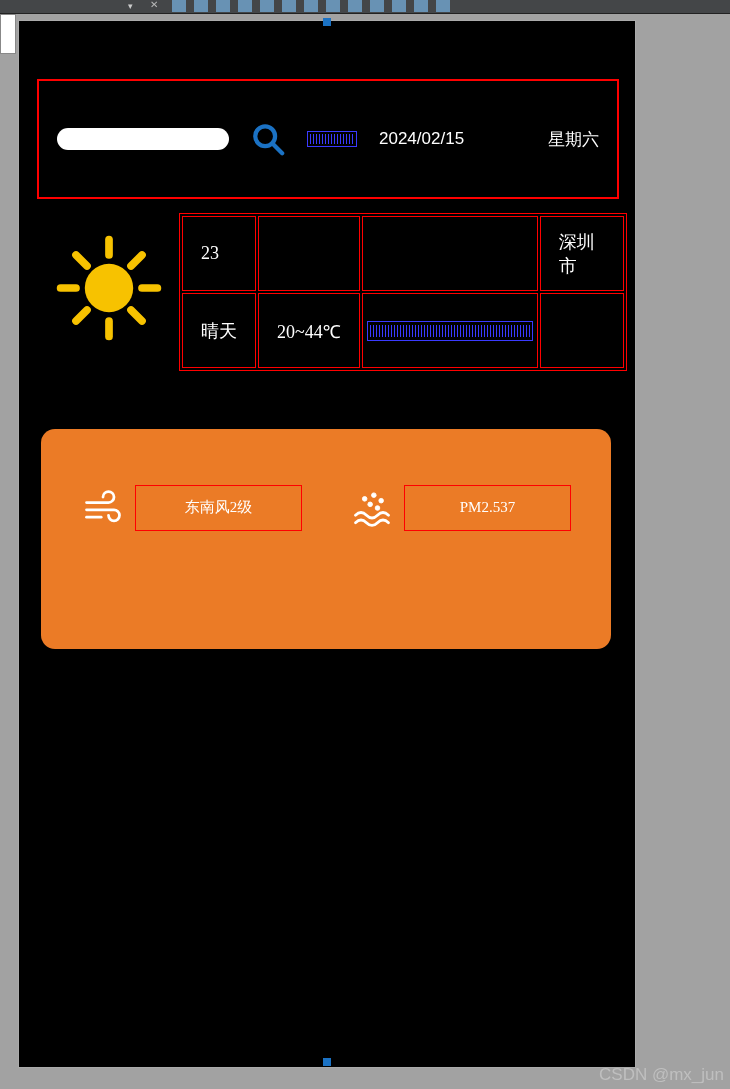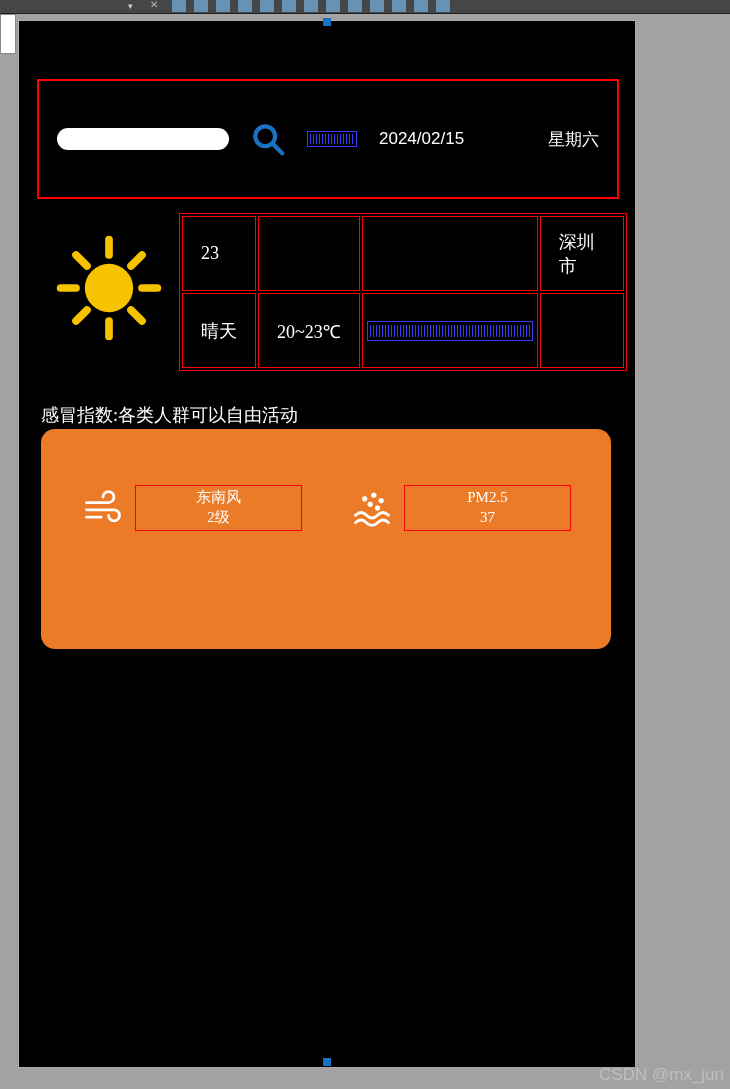--- a/index.html
+++ b/index.html
@@ -152,21 +152,20 @@
   }
   .metric-icon {
     width: 44px; height: 44px; flex-shrink:0;
     stroke: #fff; fill: none;
   }
   .metric-box {
     flex: 1;
     border: 1px solid #ff0000;
     height: 46px;
     display: flex;
-    flex-direction: column;
     align-items: center;
     justify-content: center;
     color: #fff;
     font-size: 15px;
     font-family: "SimSun", serif;
     line-height: 1.3;
   }
 
   .watermark {
     position: absolute;
@@ -235,31 +234,30 @@
     <table class="info-grid">
       <tbody>
           <tr>
         <td class="temp-cell">23</td>
         <td style="width:60px;"></td>
         <td class="spacer-cell"></td>
         <td style="width:84px;">深圳市</td>
       </tr>
       <tr>
         <td>晴天</td>
-        <td>20~23℃</td>
+        <td>20~44℃</td>
         <td class="spacer-cell">
               <div class="inner"></div>
             </td>
         <td></td>
       </tr>
     </tbody>
       </table>
   </div>
 
-  <div class="cold-line">感冒指数:各类人群可以自由活动</div>
 
   <div class="orange-panel">
 
     <div class="metric">
       <svg class="metric-icon" viewBox="0 0 48 48">
         <path d="M6 18 H30 a6 6 0 1 0 -6 -6" stroke-width="3" stroke-linecap="round"></path>
         <path d="M6 26 H36 a6 6 0 1 1 -6 6" stroke-width="3" stroke-linecap="round"></path>
         <path d="M6 34 H22" stroke-width="3" stroke-linecap="round"></path>
       </svg>
       <div class="metric-box">

